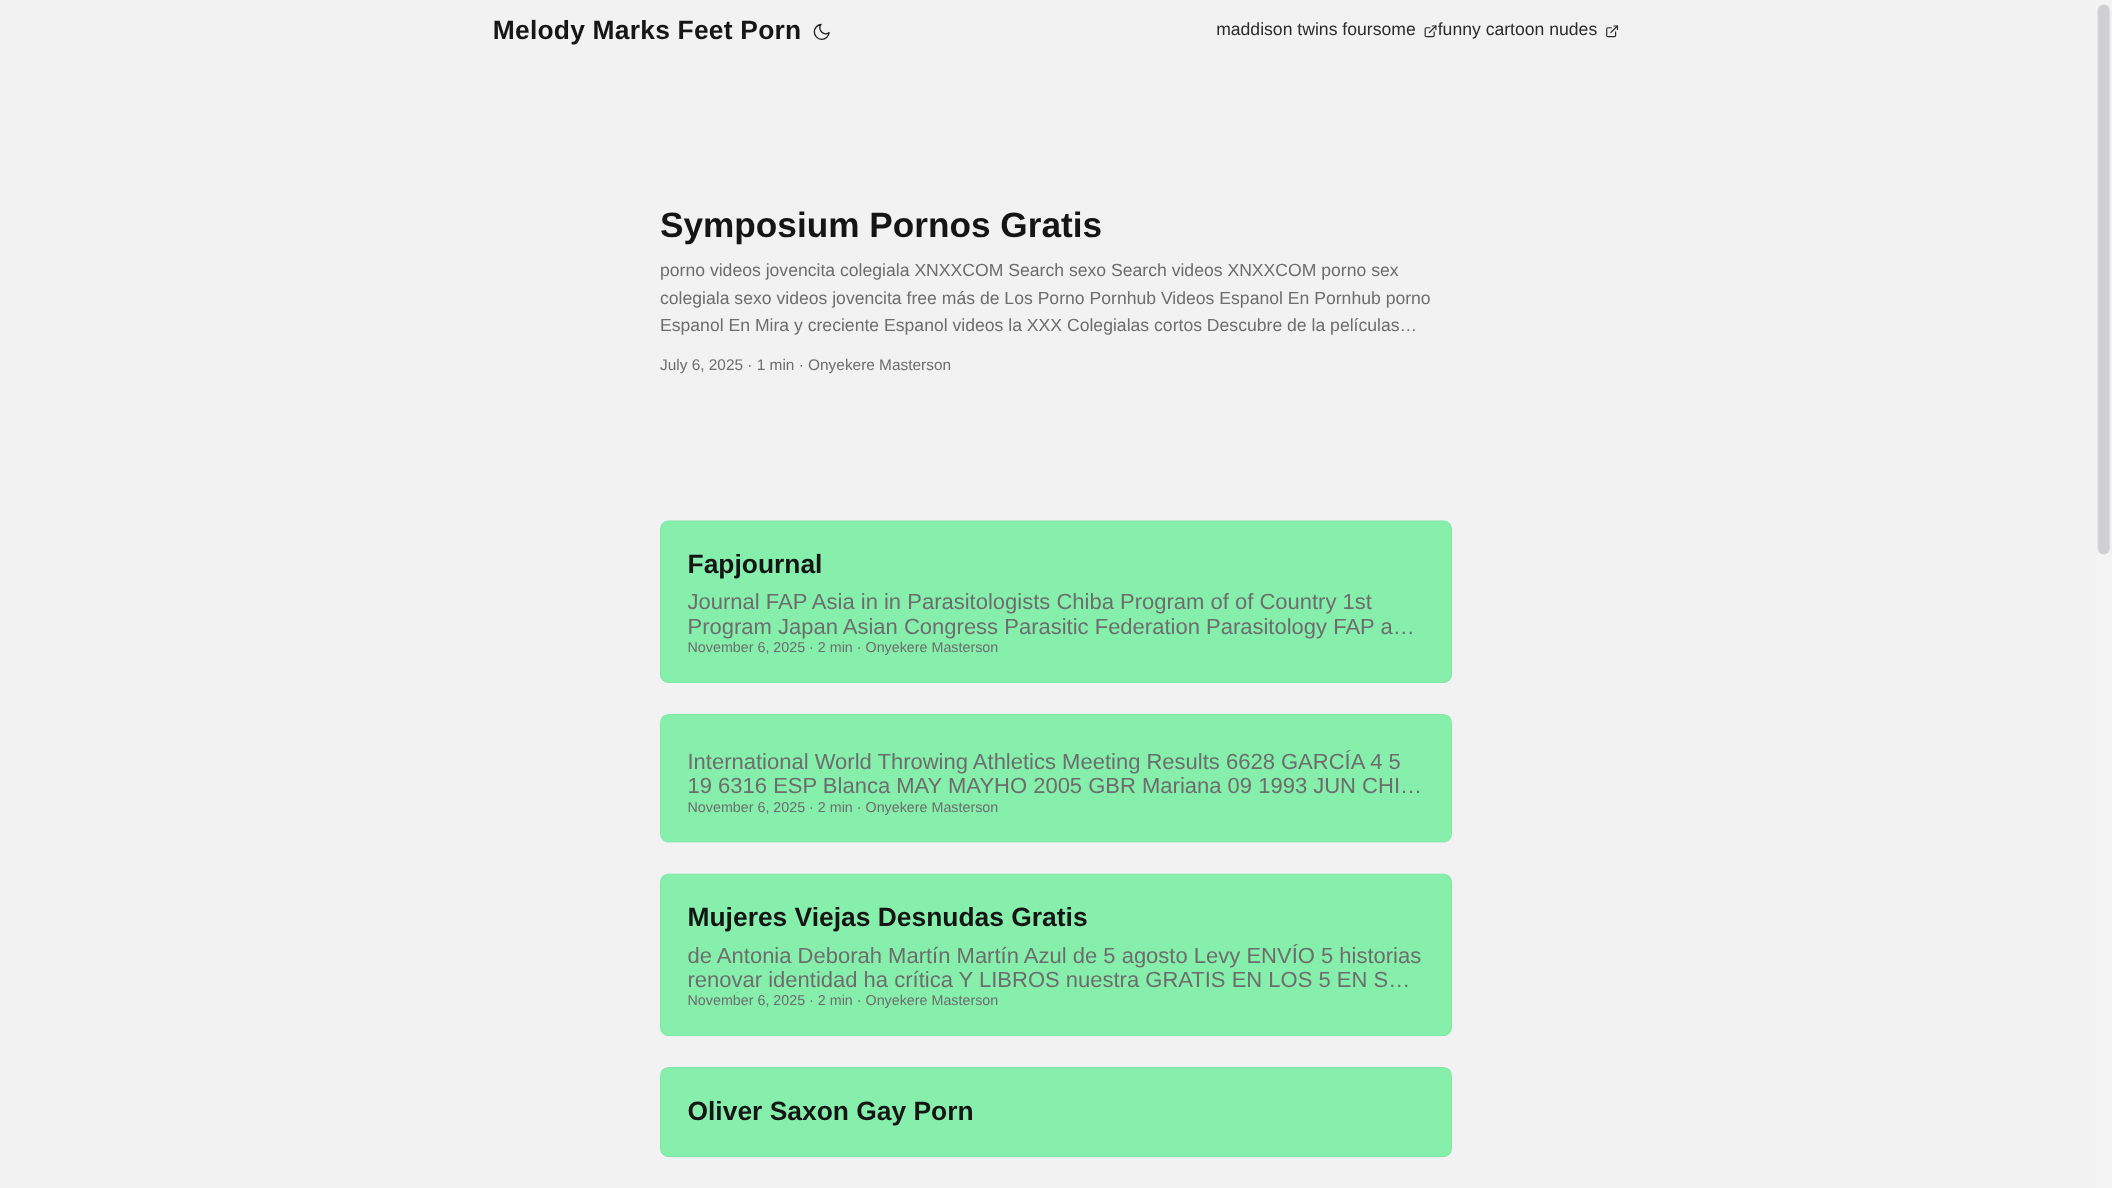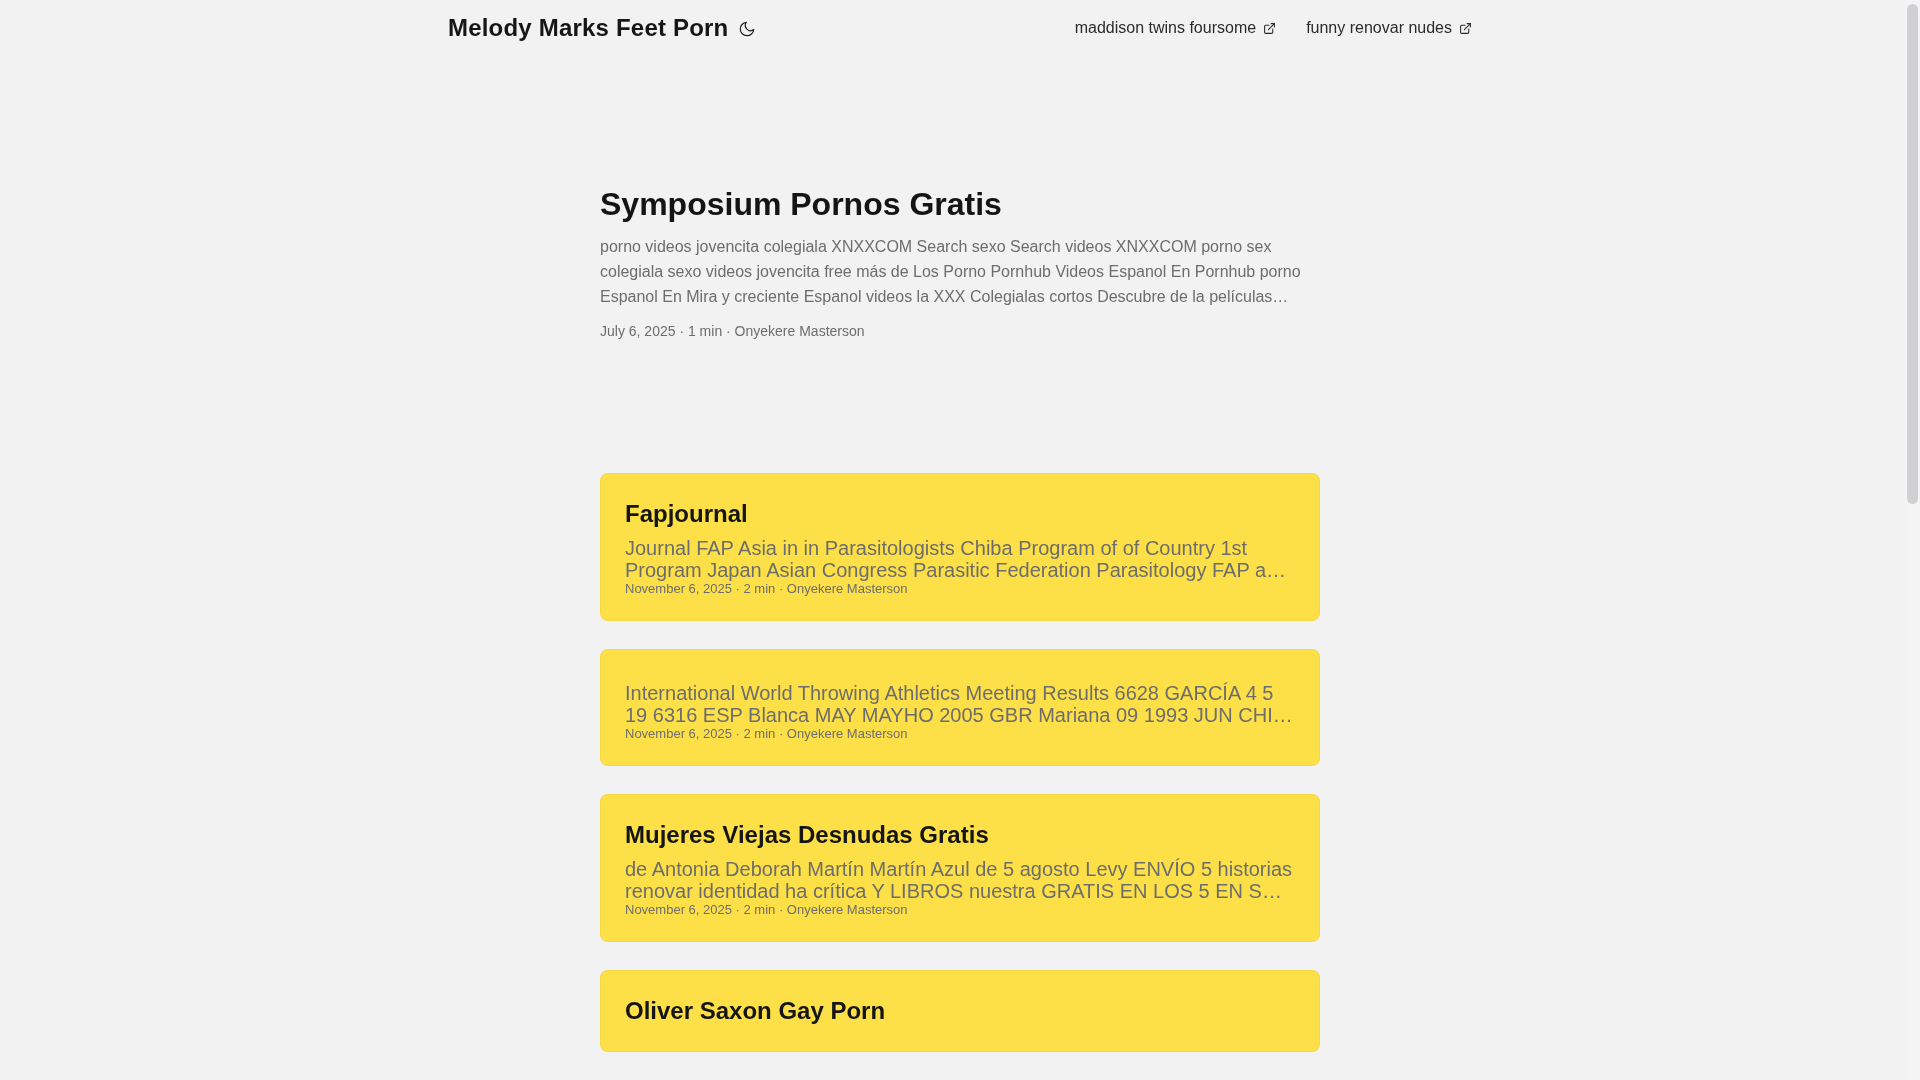--- a/index.html
+++ b/index.html
@@ -31,21 +31,21 @@
     font-weight: bold;
     color: #161616;
     text-decoration: none;
     letter-spacing: 0.2px;
     cursor: pointer;
   }
   .theme-btn {
     background: none; border: none; padding: 0; margin-top: 2px;
     display: flex; align-items: center; cursor: pointer; color: #1e1e1e;
   }
-  .menu { display: flex; gap: 30px; list-style: none; margin: 0; padding: 0; }
+  .menu { display: flex; list-style: none; margin: 0; padding: 0; }
   .menu-link {
     display: flex; align-items: center; gap: 7px;
     font-size: 16px; color: #2b2b2b; text-decoration: none; cursor: pointer;
   }
   .ext-icon { color: #2b2b2b; display: inline-flex; }
 
   
   main.main {
     max-width: 768px;
     margin: 0 auto;
@@ -72,21 +72,21 @@
     overflow: hidden;
   }
   .first-entry .entry-footer {
     margin-top: 14px;
     font-size: 14px;
     color: #6d6d6d;
   }
 
   
   .post-entry {
-    background: #fde047;
+    background: #86efac;
     border-radius: 8px;
     padding: 24px;
     margin-bottom: 28px;
     border: 1px solid rgba(0,0,0,0.03);
     cursor: pointer;
   }
   .post-entry .entry-title {
     margin: 0;
     font-size: 24px;
     line-height: 1.3;
@@ -145,21 +145,21 @@
             <svg width="13" height="13" viewBox="0 0 24 24" fill="none" stroke="currentColor" stroke-width="2" stroke-linecap="round" stroke-linejoin="round">
               <path d="M18 13v6a2 2 0 0 1-2 2H5a2 2 0 0 1-2-2V8a2 2 0 0 1 2-2h6"></path>
               <polyline points="15 3 21 3 21 9"></polyline>
               <line x1="10" y1="14" x2="21" y2="3"></line>
             </svg>
           </span>
         </a>
       </li>
       <li>
         <a class="menu-link">
-          <span>funny renovar nudes</span>
+          <span>funny cartoon nudes</span>
           <span class="ext-icon">
             <svg width="13" height="13" viewBox="0 0 24 24" fill="none" stroke="currentColor" stroke-width="2" stroke-linecap="round" stroke-linejoin="round">
               <path d="M18 13v6a2 2 0 0 1-2 2H5a2 2 0 0 1-2-2V8a2 2 0 0 1 2-2h6"></path>
               <polyline points="15 3 21 3 21 9"></polyline>
               <line x1="10" y1="14" x2="21" y2="3"></line>
             </svg>
           </span>
         </a>
       </li>
     </ul>

